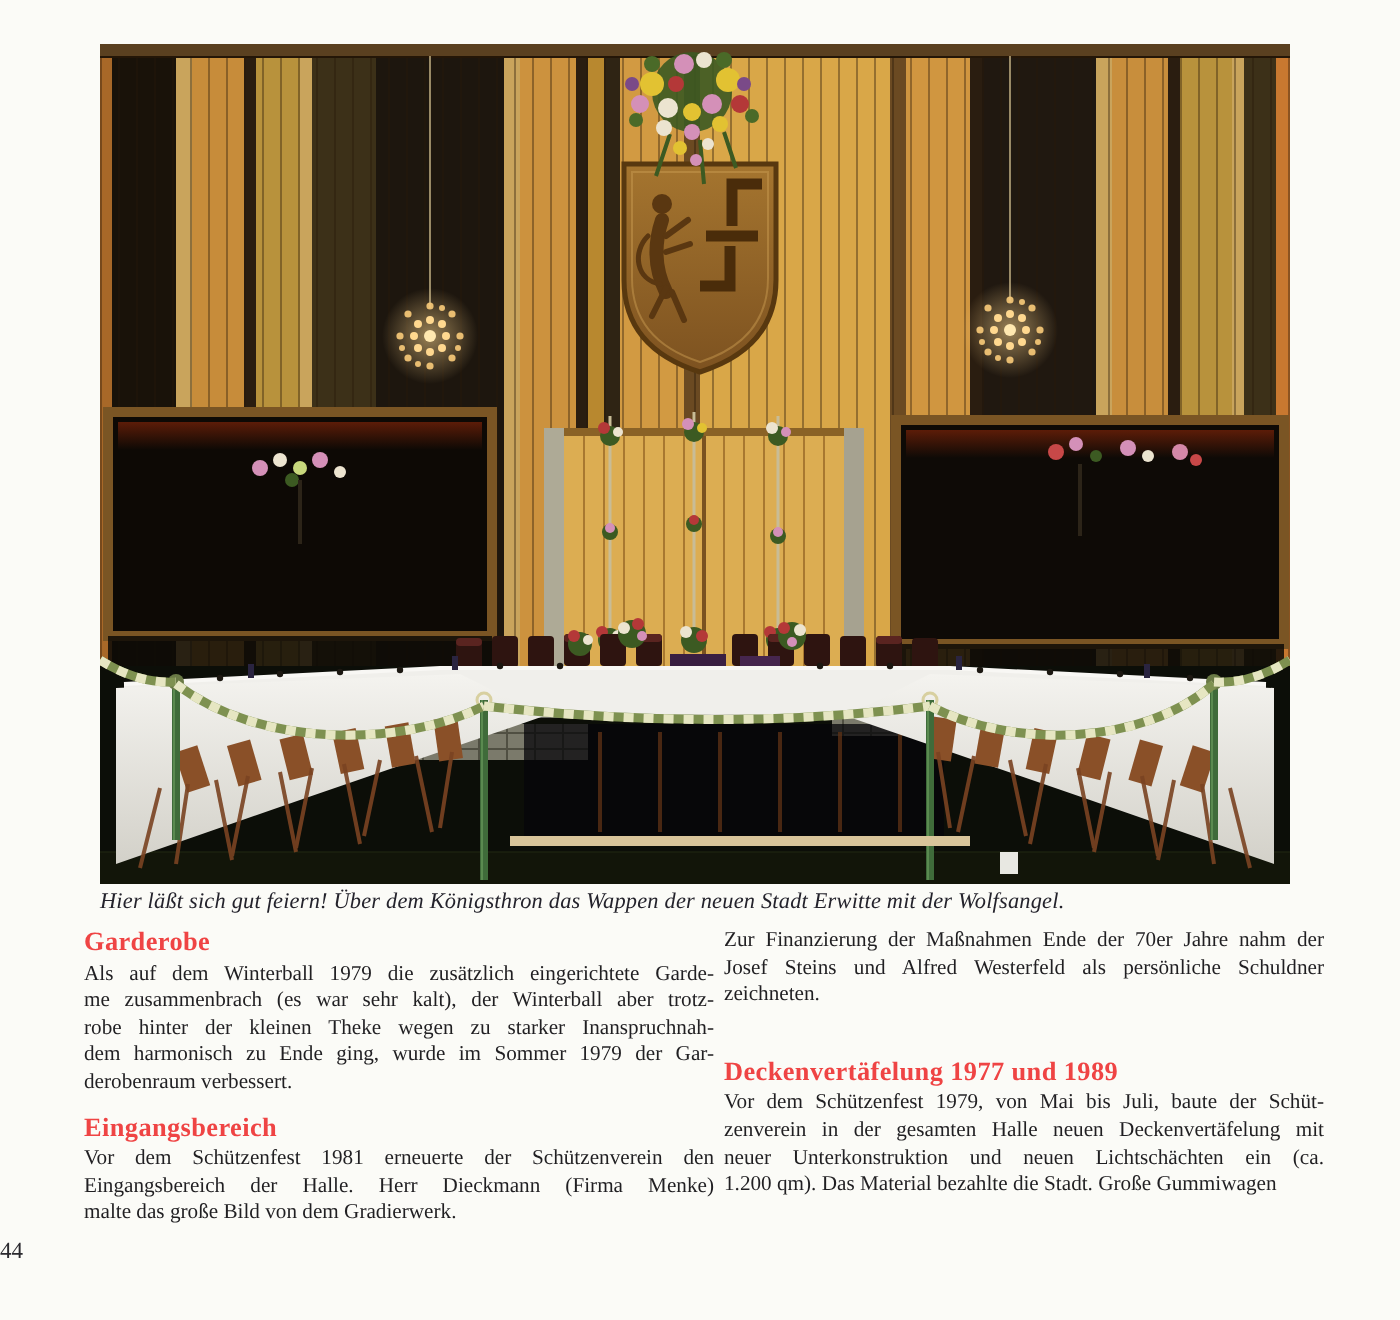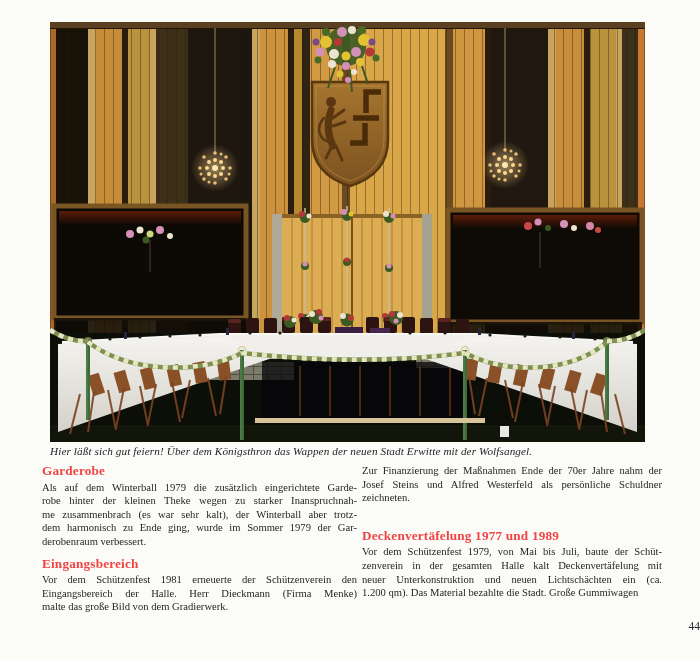--- a/index.html
+++ b/index.html
@@ -26,21 +26,21 @@
     font-size:13.2px; font-weight:bold; margin:0 0 3px 0;
     letter-spacing:0.2px; color:#ef4444;
   }
   .sect2 { margin-top:8px; }
   .right-col .head-lower { margin-top:24px; }
   .ln {
     height:13.6px; overflow:hidden;
     text-align:justify; text-align-last:justify;
   }
   .ln.last { text-align-last:left; }
-  .pagenum { left:0; top:620px; width:700px; text-align:right; font-size:11.5px; color:#2a292e; }
+  .pagenum { left:0; top:620px; width:700px; text-align:left; font-size:11.5px; color:#2a292e; }
 </style>
 </head>
 <body>
 
 <div>
 
   <figure class="abs photo-frame" style="margin:0;">
     <svg width="595" height="420" viewBox="0 0 595 420">
       <defs>
         <pattern id="slats" width="9" height="12" patternUnits="userSpaceOnUse">
@@ -448,43 +448,43 @@
       <rect x="450" y="404" width="9" height="11" fill="#e8e8e2"></rect>
     </svg>
   </figure>
 
   <div class="abs caption">Hier läßt sich gut feiern! Über dem Königsthron das Wappen der neuen Stadt Erwitte mit der Wolfsangel.</div>
 
   <div class="abs col left-col">
     <h3 class="head">Garderobe</h3>
     <div>
       <div class="ln">Als auf dem Winterball 1979 die zusätzlich eingerichtete Garde-</div>
+      <div class="ln">me zusammenbrach (es war sehr kalt), der Winterball aber trotz-</div>
       <div class="ln">robe hinter der kleinen Theke wegen zu starker Inanspruchnah-</div>
-      <div class="ln">me zusammenbrach (es war sehr kalt), der Winterball aber trotz-</div>
       <div class="ln">dem harmonisch zu Ende ging, wurde im Sommer 1979 der Gar-</div>
       <div class="ln last">derobenraum verbessert.</div>
     </div>
     <h3 class="head sect2">Eingangsbereich</h3>
     <div>
       <div class="ln">Vor dem Schützenfest 1981 erneuerte der Schützenverein den</div>
       <div class="ln">Eingangsbereich der Halle. Herr Dieckmann (Firma Menke)</div>
       <div class="ln last">malte das große Bild von dem Gradierwerk.</div>
     </div>
   </div>
 
   <div class="abs col right-col">
     <div>
       <div class="ln">Zur Finanzierung der Maßnahmen Ende der 70er Jahre nahm der</div>
       <div class="ln">Josef Steins und Alfred Westerfeld als persönliche Schuldner</div>
       <div class="ln last">zeichneten.</div>
     </div>
     <h3 class="head head-lower">Deckenvertäfelung 1977 und 1989</h3>
     <div>
       <div class="ln">Vor dem Schützenfest 1979, von Mai bis Juli, baute der Schüt-</div>
-      <div class="ln">zenverein in der gesamten Halle kalt Deckenvertäfelung mit</div>
+      <div class="ln">zenverein in der gesamten Halle neuen Deckenvertäfelung mit</div>
       <div class="ln">neuer Unterkonstruktion und neuen Lichtschächten ein (ca.</div>
       <div class="ln last">1.200 qm). Das Material bezahlte die Stadt. Große Gummiwagen</div>
     </div>
   </div>
 
   <div class="abs pagenum">44</div>
 
 </div>
 
 </body></html>

